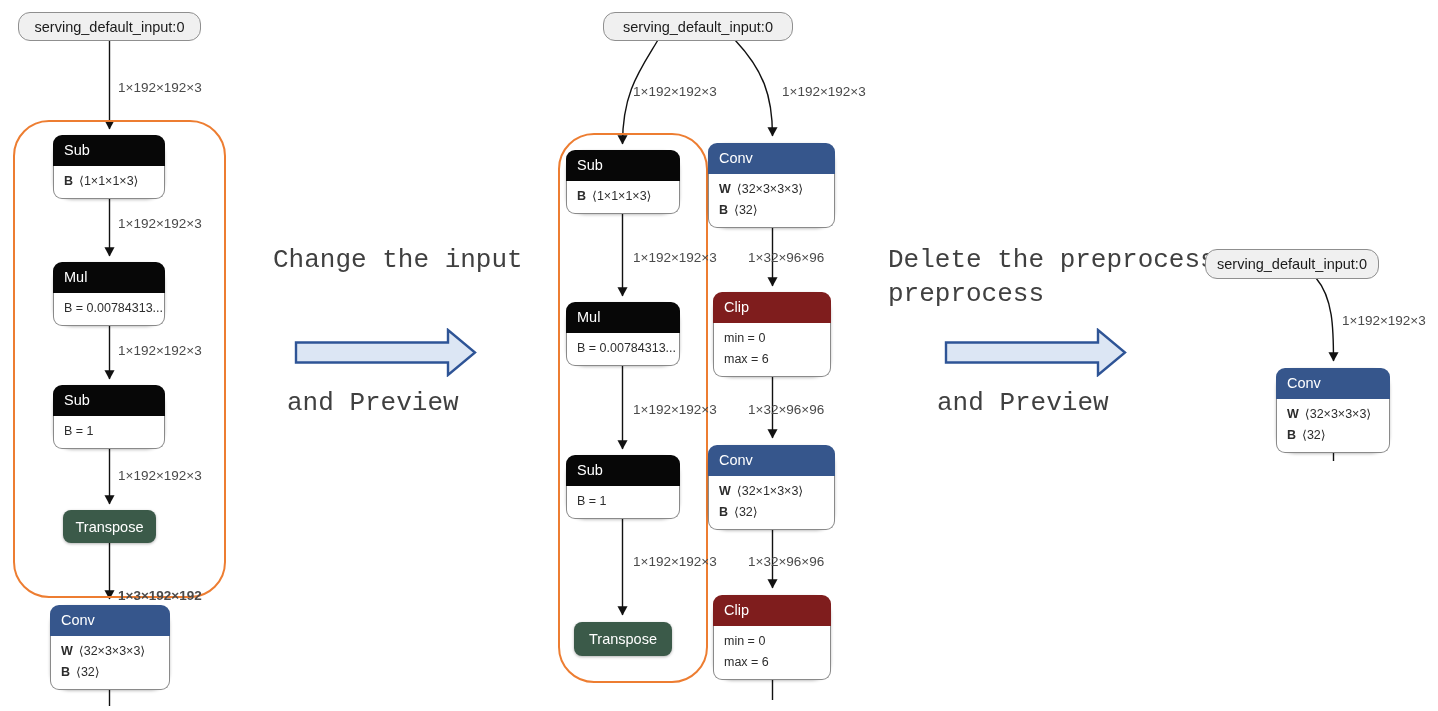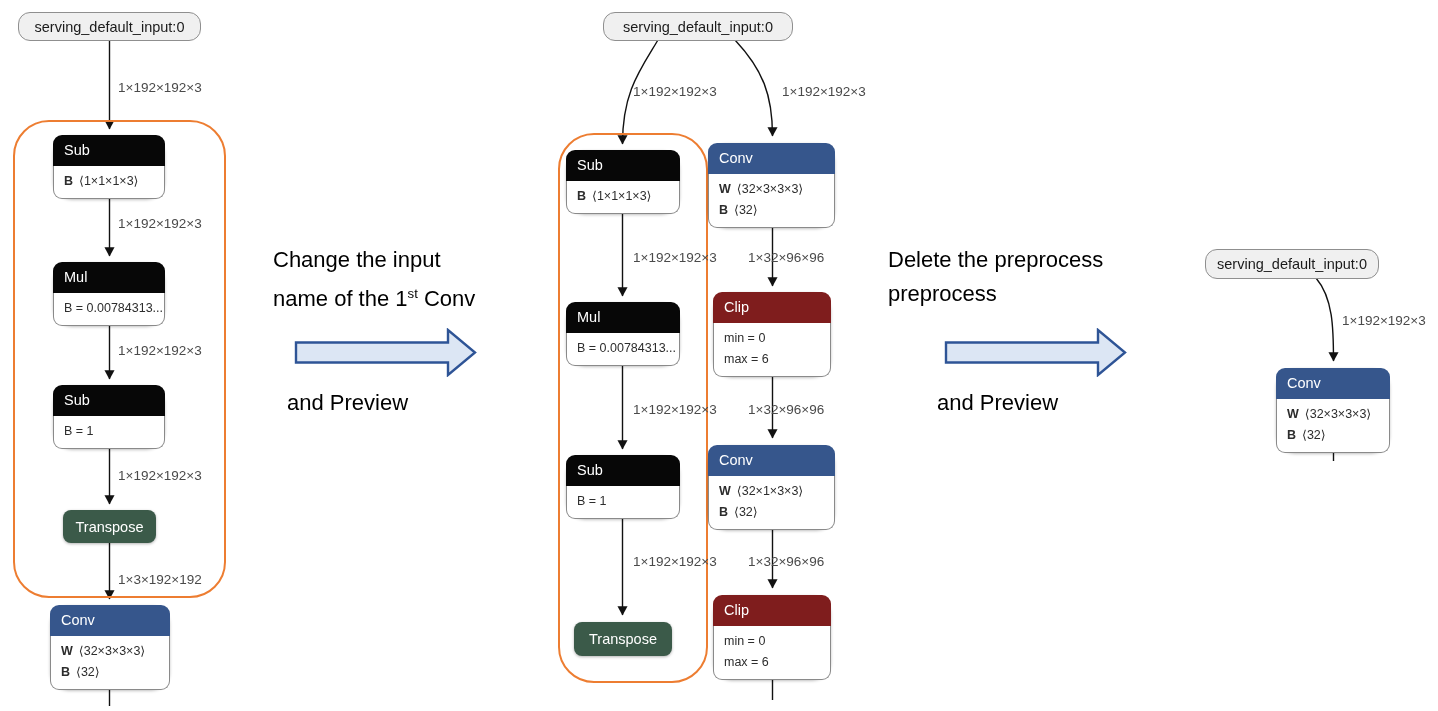--- a/index.html
+++ b/index.html
@@ -30,22 +30,22 @@
   }
   .op .row{line-height:21px;white-space:nowrap;}
   .k{font-weight:bold;margin-right:6px;}
   .pill{
     position:absolute;background:#3b5a49;color:#ffffff;border-radius:8px;
     display:flex;align-items:center;justify-content:center;
     font-size:14.5px;box-shadow:0 1px 3px rgba(0,0,0,.3);white-space:nowrap;
   }
   .edge-label{position:absolute;font-size:13.5px;color:#4a4a4a;white-space:nowrap;}
   .ann{
-    position:absolute;font-family:Liberation Sans, sans-serif;
-    font-size:22px;line-height:34px;color:#000000;white-space:nowrap;
+    position:absolute;font-family:Liberation Mono, monospace;
+    font-size:26px;line-height:34px;color:#404040;white-space:nowrap;
   }
   .ann sup{font-size:60%;}
   .block-arrow{position:absolute;}
 </style>
 </head>
 <body>
 
 <div class="canvas">
 
   <svg class="edges" viewBox="0 0 1438 711">
@@ -79,21 +79,21 @@
   </svg>
 
   <div class="hl-box" style="left:13px;top:120px;width:213px;height:478px;"></div>
   <div class="hl-box" style="left:558px;top:133px;width:150px;height:550px;"></div>
 
   <div class="io-node" style="left:18px;top:12px;width:183px;">serving_default_input:0</div>
   <div class="edge-label" style="left:118px;top:80px;">1×192×192×3</div>
   <div class="edge-label" style="left:118px;top:216px;">1×192×192×3</div>
   <div class="edge-label" style="left:118px;top:343px;">1×192×192×3</div>
   <div class="edge-label" style="left:118px;top:468px;">1×192×192×3</div>
-  <div class="edge-label" style="left:118px;top:572px;">1×3×192×192</div>
+  <div class="edge-label" style="left:118px;top:588px;font-weight:bold;">1×3×192×192</div>
 
   <div class="op" style="left:53px;top:135px;width:112px;">
     <div class="hd black">Sub</div>
     <div class="bd">
       <div class="row"><span class="k">B</span><span>⟨1×1×1×3⟩</span></div>
     </div>
   </div>
 
   <div class="op" style="left:53px;top:262px;width:112px;">
     <div class="hd black">Mul</div>
@@ -116,21 +116,20 @@
   <div class="op" style="left:50px;top:605px;width:120px;">
     <div class="hd blue">Conv</div>
     <div class="bd">
       <div class="row"><span class="k">W</span><span>⟨32×3×3×3⟩</span></div>
       <div class="row"><span class="k">B</span><span>⟨32⟩</span></div>
     </div>
   </div>
 
   <div class="ann" style="left:273px;top:243px;">
     <div>Change the input</div>
-    <div><span>name of the 1</span><sup>st</sup><span> Conv</span></div>
   </div>
   <svg class="block-arrow" style="left:294px;top:328px;" width="184" height="49" viewBox="0 0 184 49">
     <polygon points="2,14.5 154,14.5 154,2 181,24.5 154,47 154,34.5 2,34.5" fill="#dce6f4" stroke="#2e5496" stroke-width="2.4"></polygon>
   </svg>
   <div class="ann" style="left:287px;top:386px;">and Preview</div>
 
   <div class="io-node" style="left:603px;top:12px;width:190px;">serving_default_input:0</div>
   <div class="edge-label" style="left:633px;top:84px;">1×192×192×3</div>
   <div class="edge-label" style="left:782px;top:84px;">1×192×192×3</div>
   <div class="edge-label" style="left:633px;top:250px;">1×192×192×3</div>

